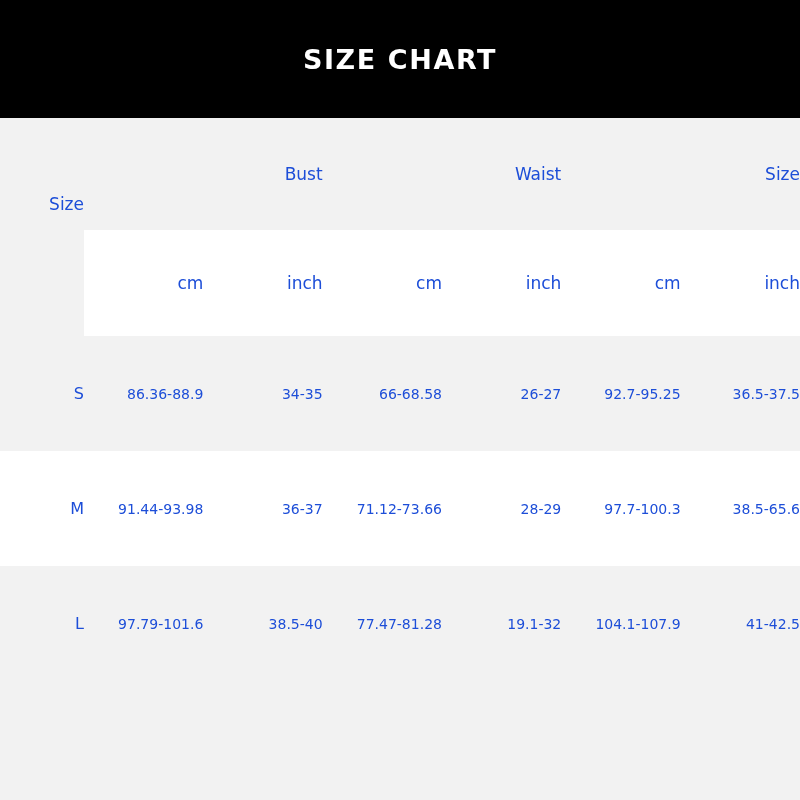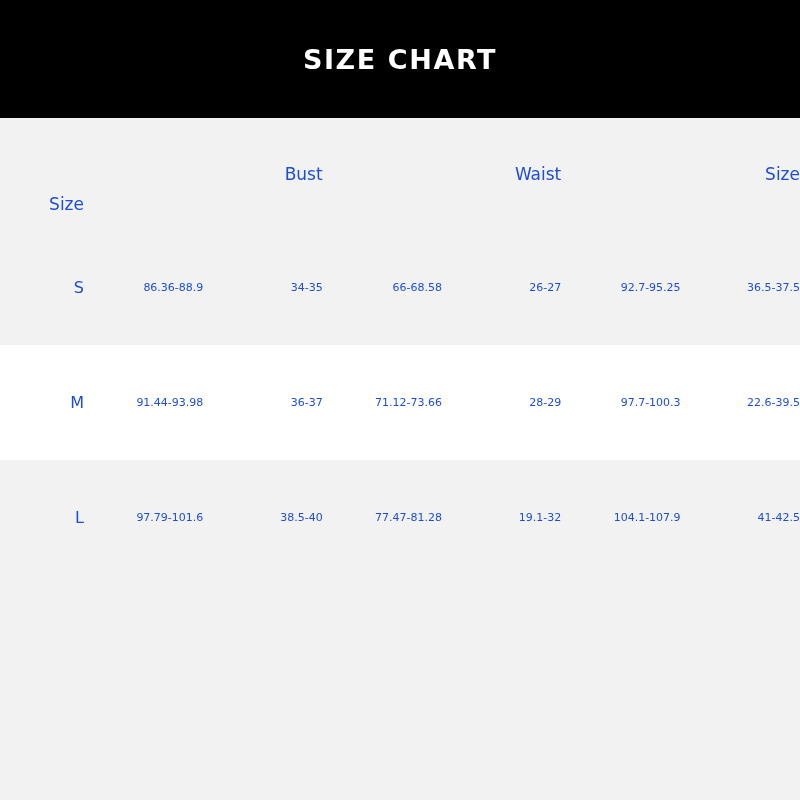--- a/index.html
+++ b/index.html
@@ -90,21 +90,21 @@
   tr.unit-row td.unit-cell {
     background: #ffffff;
     font-size: 17px;
   }
 
   
   tr.data-row { height: 115px; }
   tr.data-row.alt td { background: #ffffff; }
   tr.data-row td { background: #f2f2f2; }
   tr.data-row td.size-label { font-size: 16px; }
-  tr.data-row td.val { font-size: 11px; }
+  tr.data-row td.val { font-size: 14px; }
 </style>
 </head>
 <body>
 
 <div class="page">
 
   <div class="header">
     <div class="header-title">SIZE CHART</div>
   </div>
 
@@ -120,39 +120,48 @@
         <col class="c-data">
       </colgroup>
       <tbody>
         <tr class="group-row">
           <td class="size-cell">Size</td>
           <td class="group-cell" colspan="2">Bust</td>
           <td class="group-cell" colspan="2">Waist</td>
           <td class="group-cell" colspan="2">Size</td>
         </tr>
 
+        <tr class="unit-row">
+          <td class="size-blank"></td>
+          <td class="unit-cell">cm</td>
+          <td class="unit-cell">inch</td>
+          <td class="unit-cell">cm</td>
+          <td class="unit-cell">inch</td>
+          <td class="unit-cell">cm</td>
+          <td class="unit-cell">inch</td>
+        </tr>
 
         <tr class="data-row">
           <td class="size-label">S</td>
           <td class="val">86.36-88.9</td>
           <td class="val">34-35</td>
           <td class="val">66-68.58</td>
           <td class="val">26-27</td>
           <td class="val">92.7-95.25</td>
           <td class="val">36.5-37.5</td>
         </tr>
 
         <tr class="data-row alt">
           <td class="size-label">M</td>
           <td class="val">91.44-93.98</td>
           <td class="val">36-37</td>
           <td class="val">71.12-73.66</td>
           <td class="val">28-29</td>
           <td class="val">97.7-100.3</td>
-          <td class="val">22.6-39.5</td>
+          <td class="val">38.5-65.6</td>
         </tr>
 
         <tr class="data-row">
           <td class="size-label">L</td>
           <td class="val">97.79-101.6</td>
           <td class="val">38.5-40</td>
           <td class="val">77.47-81.28</td>
           <td class="val">19.1-32</td>
           <td class="val">104.1-107.9</td>
           <td class="val">41-42.5</td>

